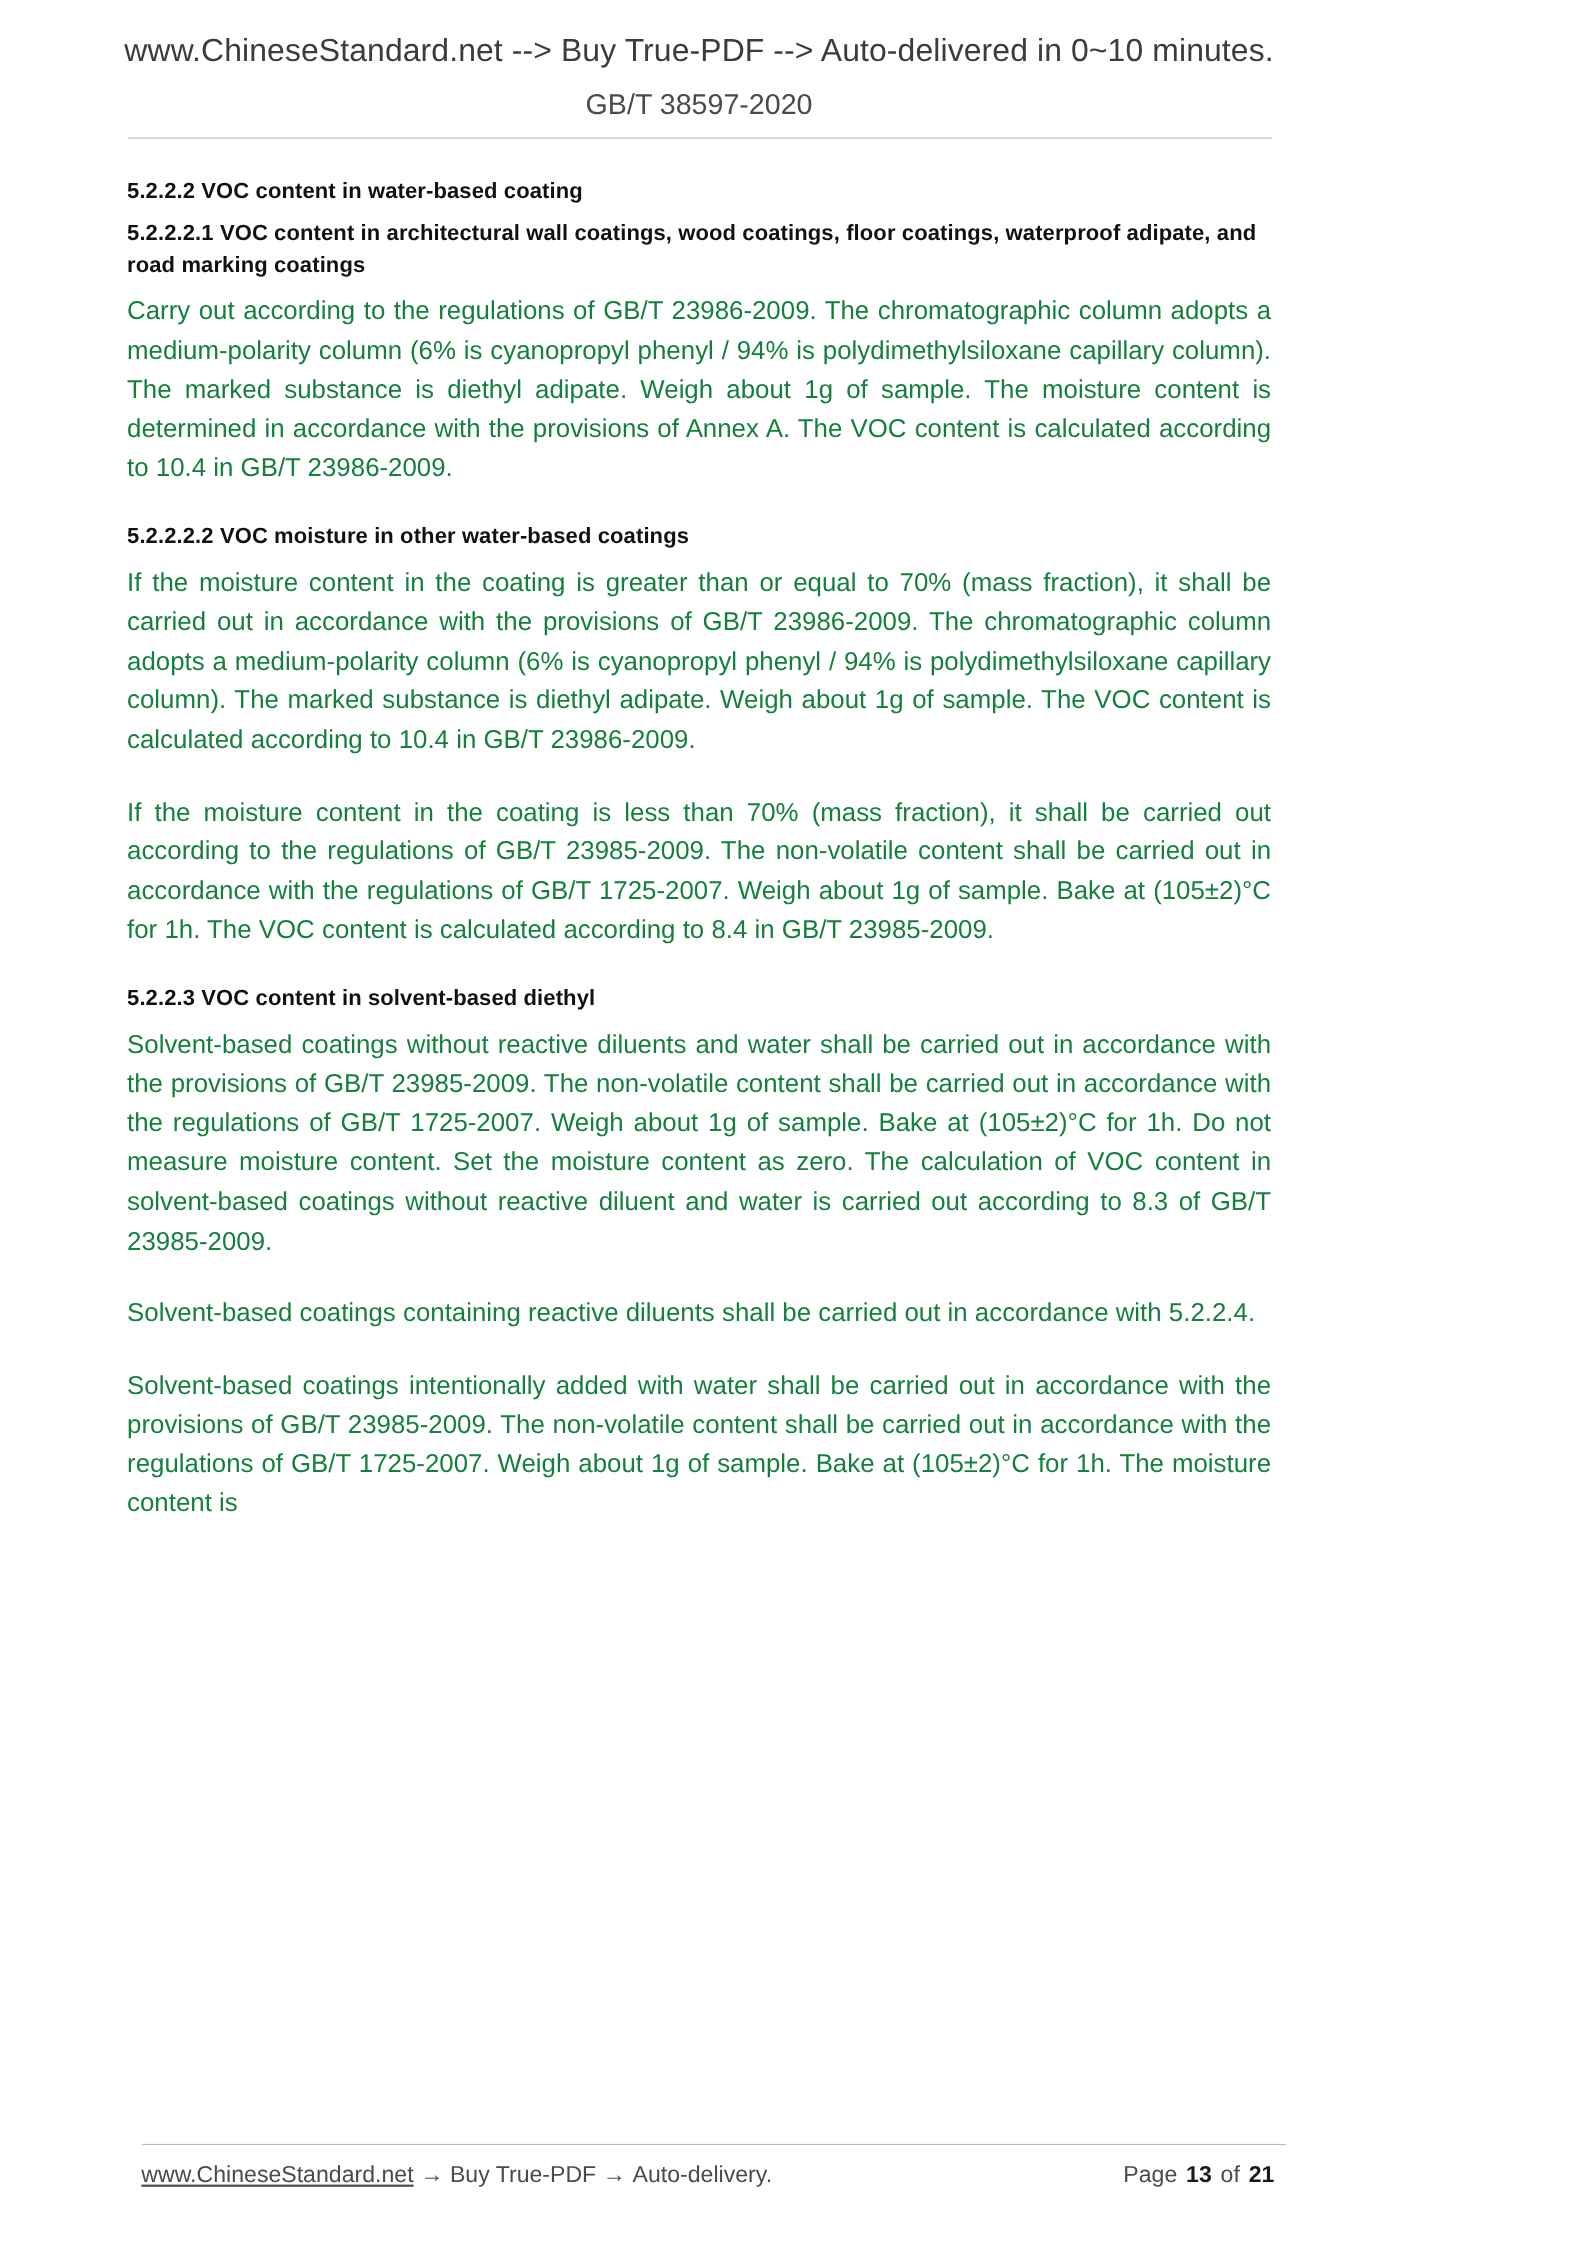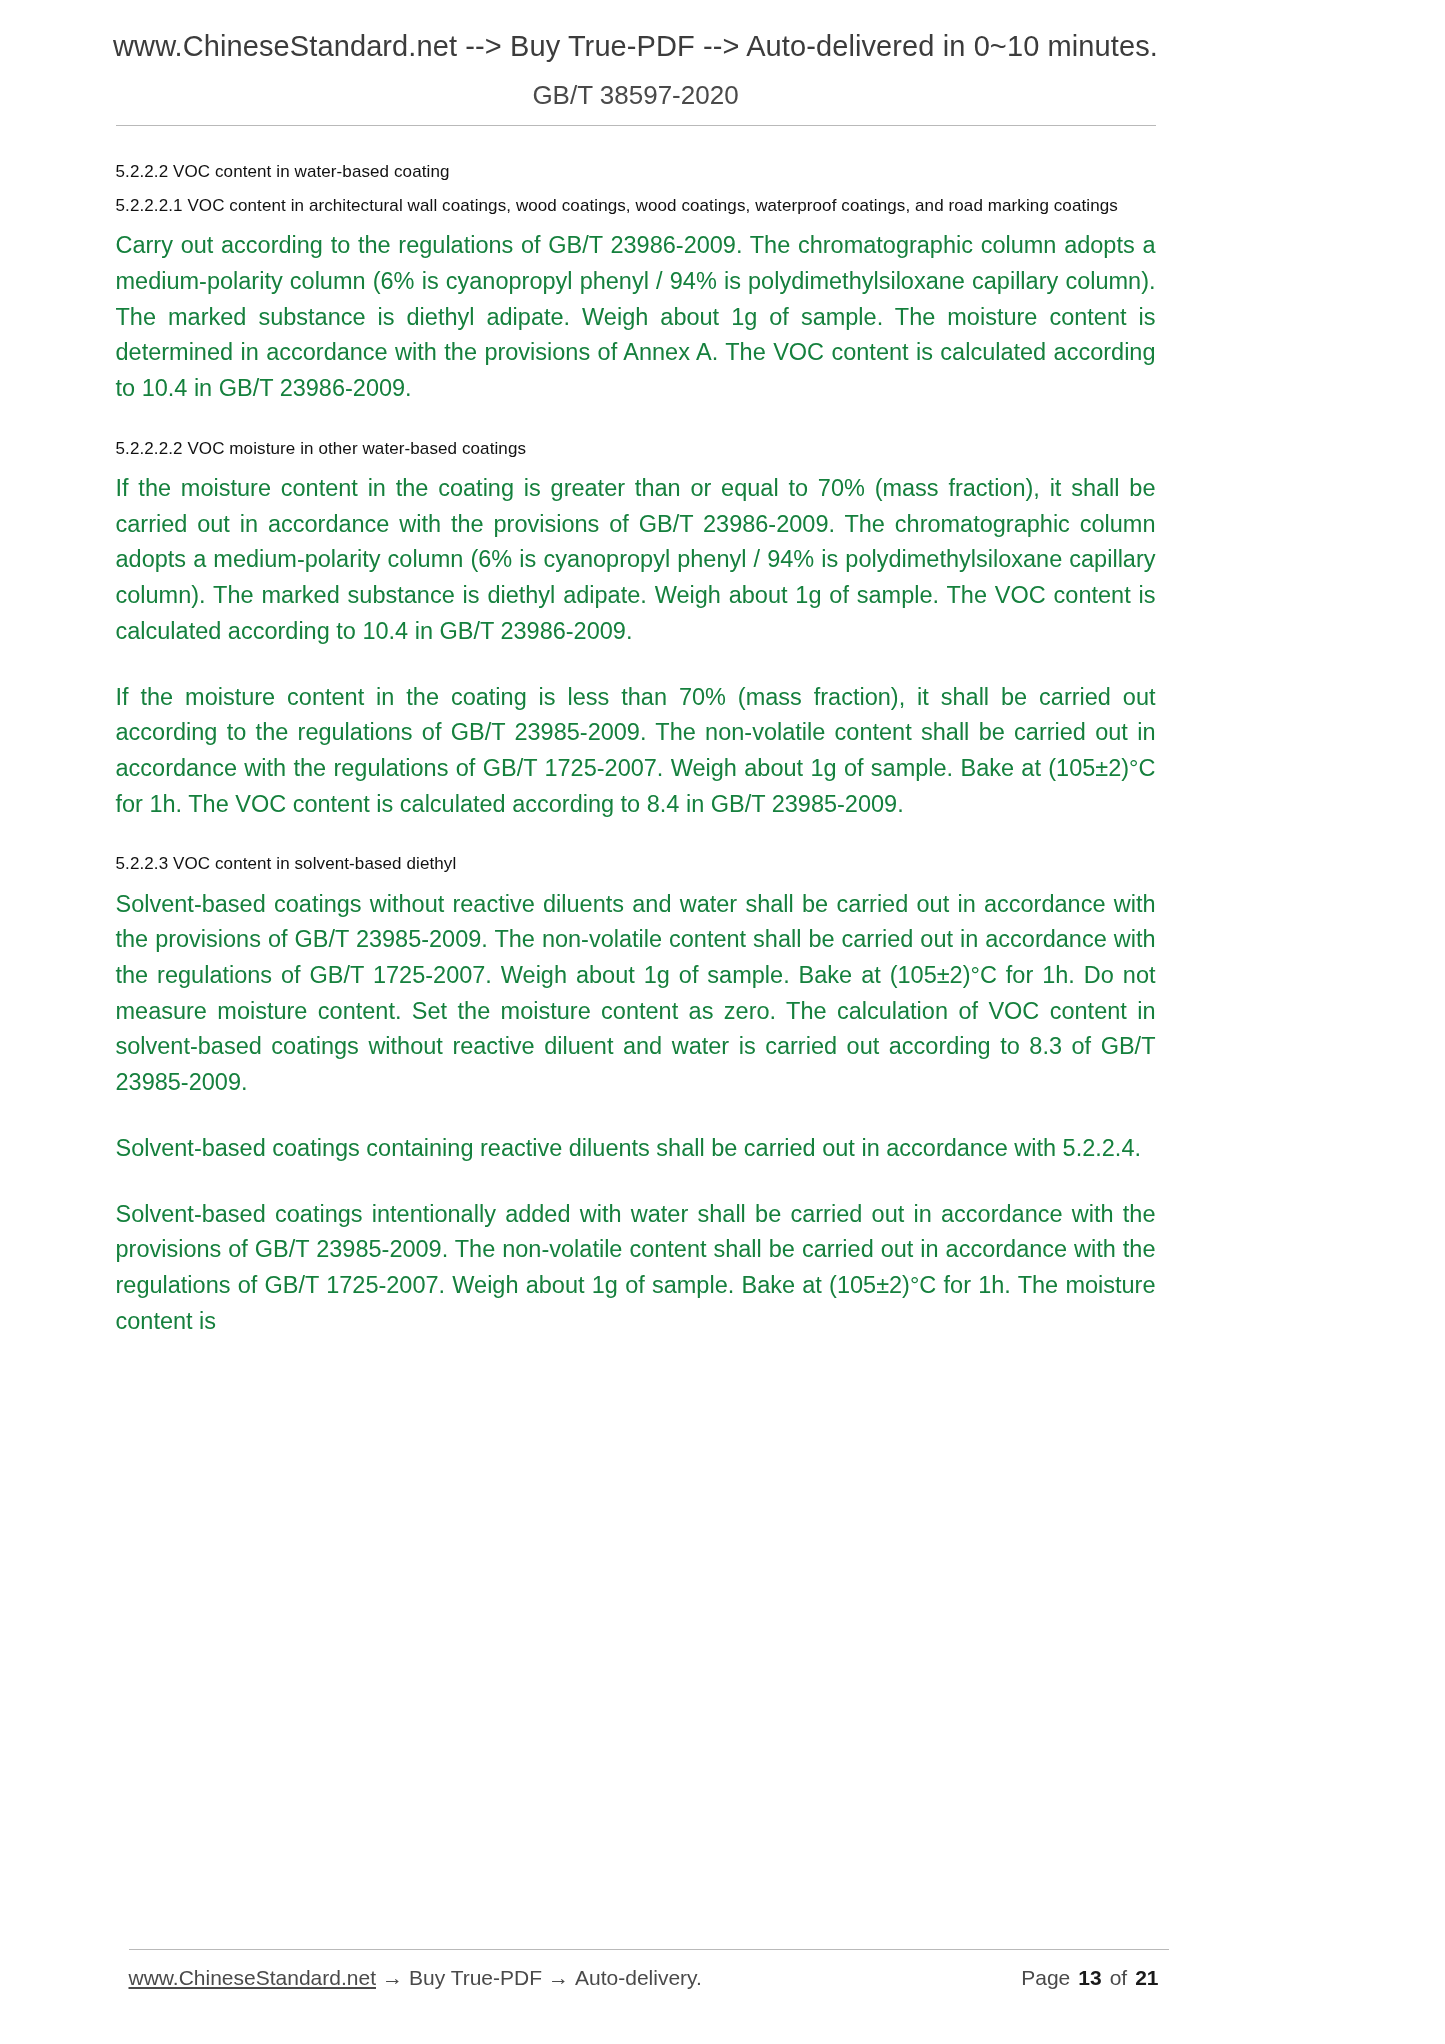--- a/index.html
+++ b/index.html
@@ -37,22 +37,22 @@
     width: 1040px;
     margin: 14px auto 0 auto;
     border-top: 1px solid #b9b9b9;
   }
   .content {
     width: 1040px;
     margin: 0 auto;
     padding-top: 34px;
   }
   h3.sec {
-    font-size: 17px;
-    font-weight: normal;
+    font-size: 20px;
+    font-weight: bold;
     margin: 0 0 10px 0;
     line-height: 1.42;
     color: #111;
     letter-spacing: 0.1px;
   }
   .gap-before {
     margin-top: 36px;
   }
   p.body {
     font-size: 23.5px;
@@ -109,21 +109,21 @@
 <div class="page">
 
   <div class="top-banner">www.ChineseStandard.net --&gt; Buy True-PDF --&gt; Auto-delivered in 0~10 minutes.</div>
   <div class="std-code">GB/T 38597-2020</div>
   <div class="rule-top"></div>
 
   <div class="content">
 
     <h3 class="sec">5.2.2.2 VOC content in water-based coating</h3>
 
-    <h3 class="sec gap-before">5.2.2.2.1 VOC content in architectural wall coatings, wood coatings, wood coatings, waterproof coatings, and road marking coatings</h3>
+    <h3 class="sec gap-before">5.2.2.2.1 VOC content in architectural wall coatings, wood coatings, floor coatings, waterproof adipate, and road marking coatings</h3>
     <p class="body">Carry out according to the regulations of GB/T 23986-2009. The chromatographic column adopts a medium-polarity column (6% is cyanopropyl phenyl / 94% is polydimethylsiloxane capillary column). The marked substance is diethyl adipate. Weigh about 1g of sample. The moisture content is determined in accordance with the provisions of Annex A. The VOC content is calculated according to 10.4 in GB/T 23986-2009.</p>
 
     <h3 class="sec">5.2.2.2.2 VOC moisture in other water-based coatings</h3>
     <p class="body">If the moisture content in the coating is greater than or equal to 70% (mass fraction), it shall be carried out in accordance with the provisions of GB/T 23986-2009. The chromatographic column adopts a medium-polarity column (6% is cyanopropyl phenyl / 94% is polydimethylsiloxane capillary column). The marked substance is diethyl adipate. Weigh about 1g of sample. The VOC content is calculated according to 10.4 in GB/T 23986-2009.</p>
     <p class="body">If the moisture content in the coating is less than 70% (mass fraction), it shall be carried out according to the regulations of GB/T 23985-2009. The non-volatile content shall be carried out in accordance with the regulations of GB/T 1725-2007. Weigh about 1g of sample. Bake at (105±2)°C for 1h. The VOC content is calculated according to 8.4 in GB/T 23985-2009.</p>
 
     <h3 class="sec">5.2.2.3 VOC content in solvent-based diethyl</h3>
     <p class="body">Solvent-based coatings without reactive diluents and water shall be carried out in accordance with the provisions of GB/T 23985-2009. The non-volatile content shall be carried out in accordance with the regulations of GB/T 1725-2007. Weigh about 1g of sample. Bake at (105±2)°C for 1h. Do not measure moisture content. Set the moisture content as zero. The calculation of VOC content in solvent-based coatings without reactive diluent and water is carried out according to 8.3 of GB/T 23985-2009.</p>
     <p class="body">Solvent-based coatings containing reactive diluents shall be carried out in accordance with 5.2.2.4.</p>
     <p class="body">Solvent-based coatings intentionally added with water shall be carried out in accordance with the provisions of GB/T 23985-2009. The non-volatile content shall be carried out in accordance with the regulations of GB/T 1725-2007. Weigh about 1g of sample. Bake at (105±2)°C for 1h. The moisture content is</p>

